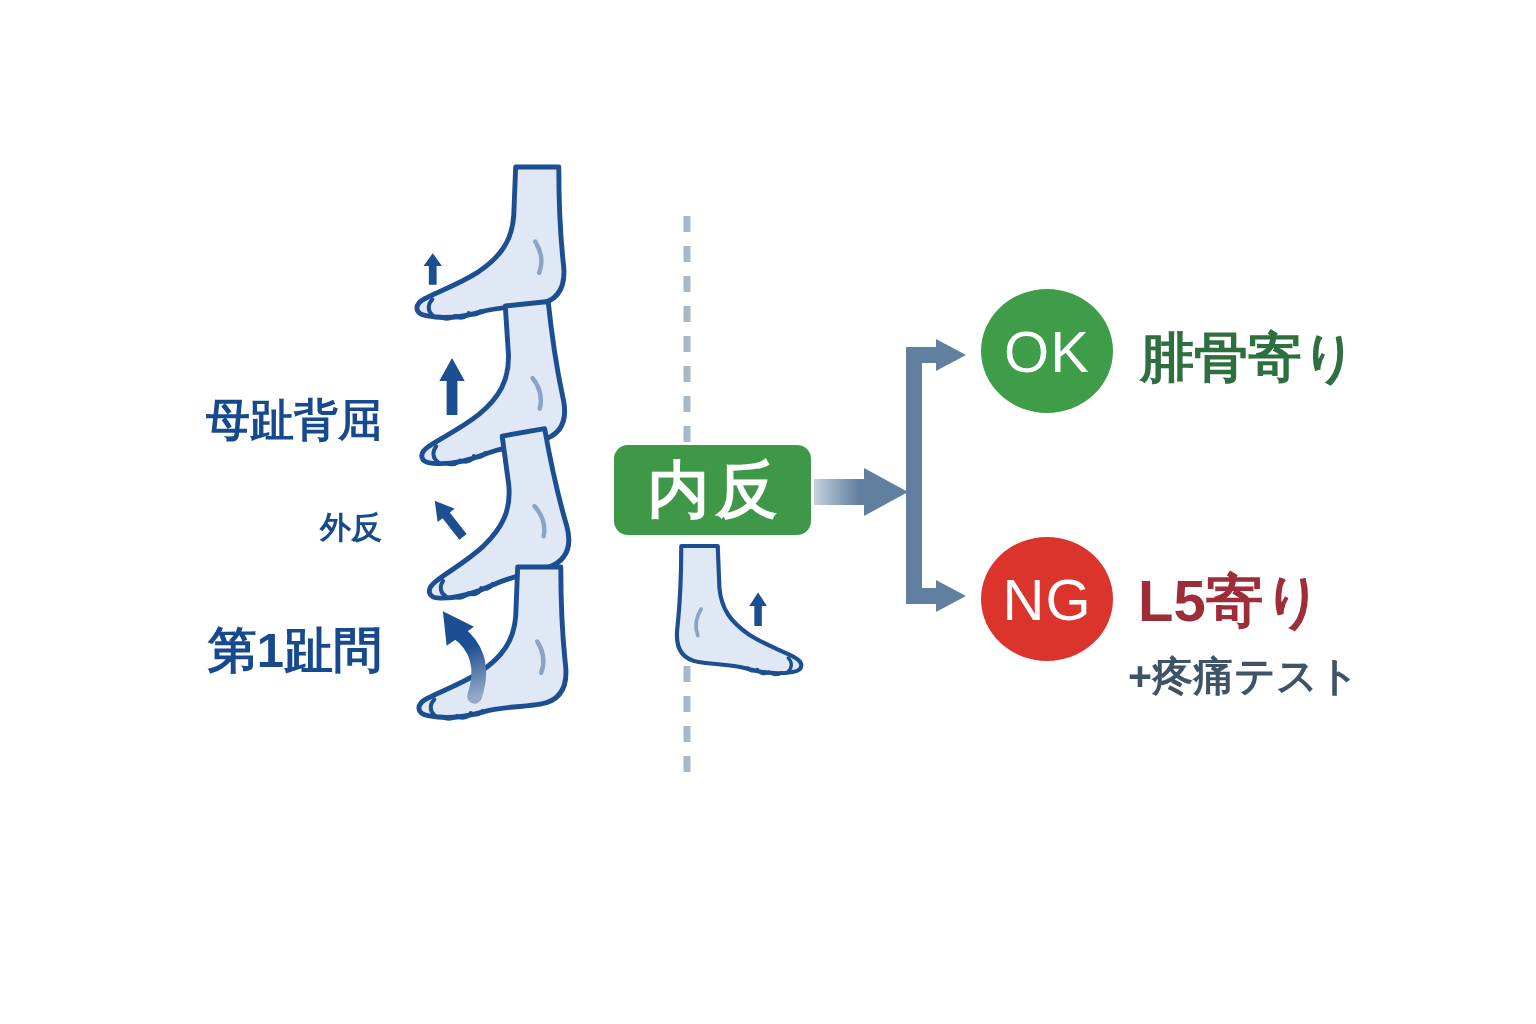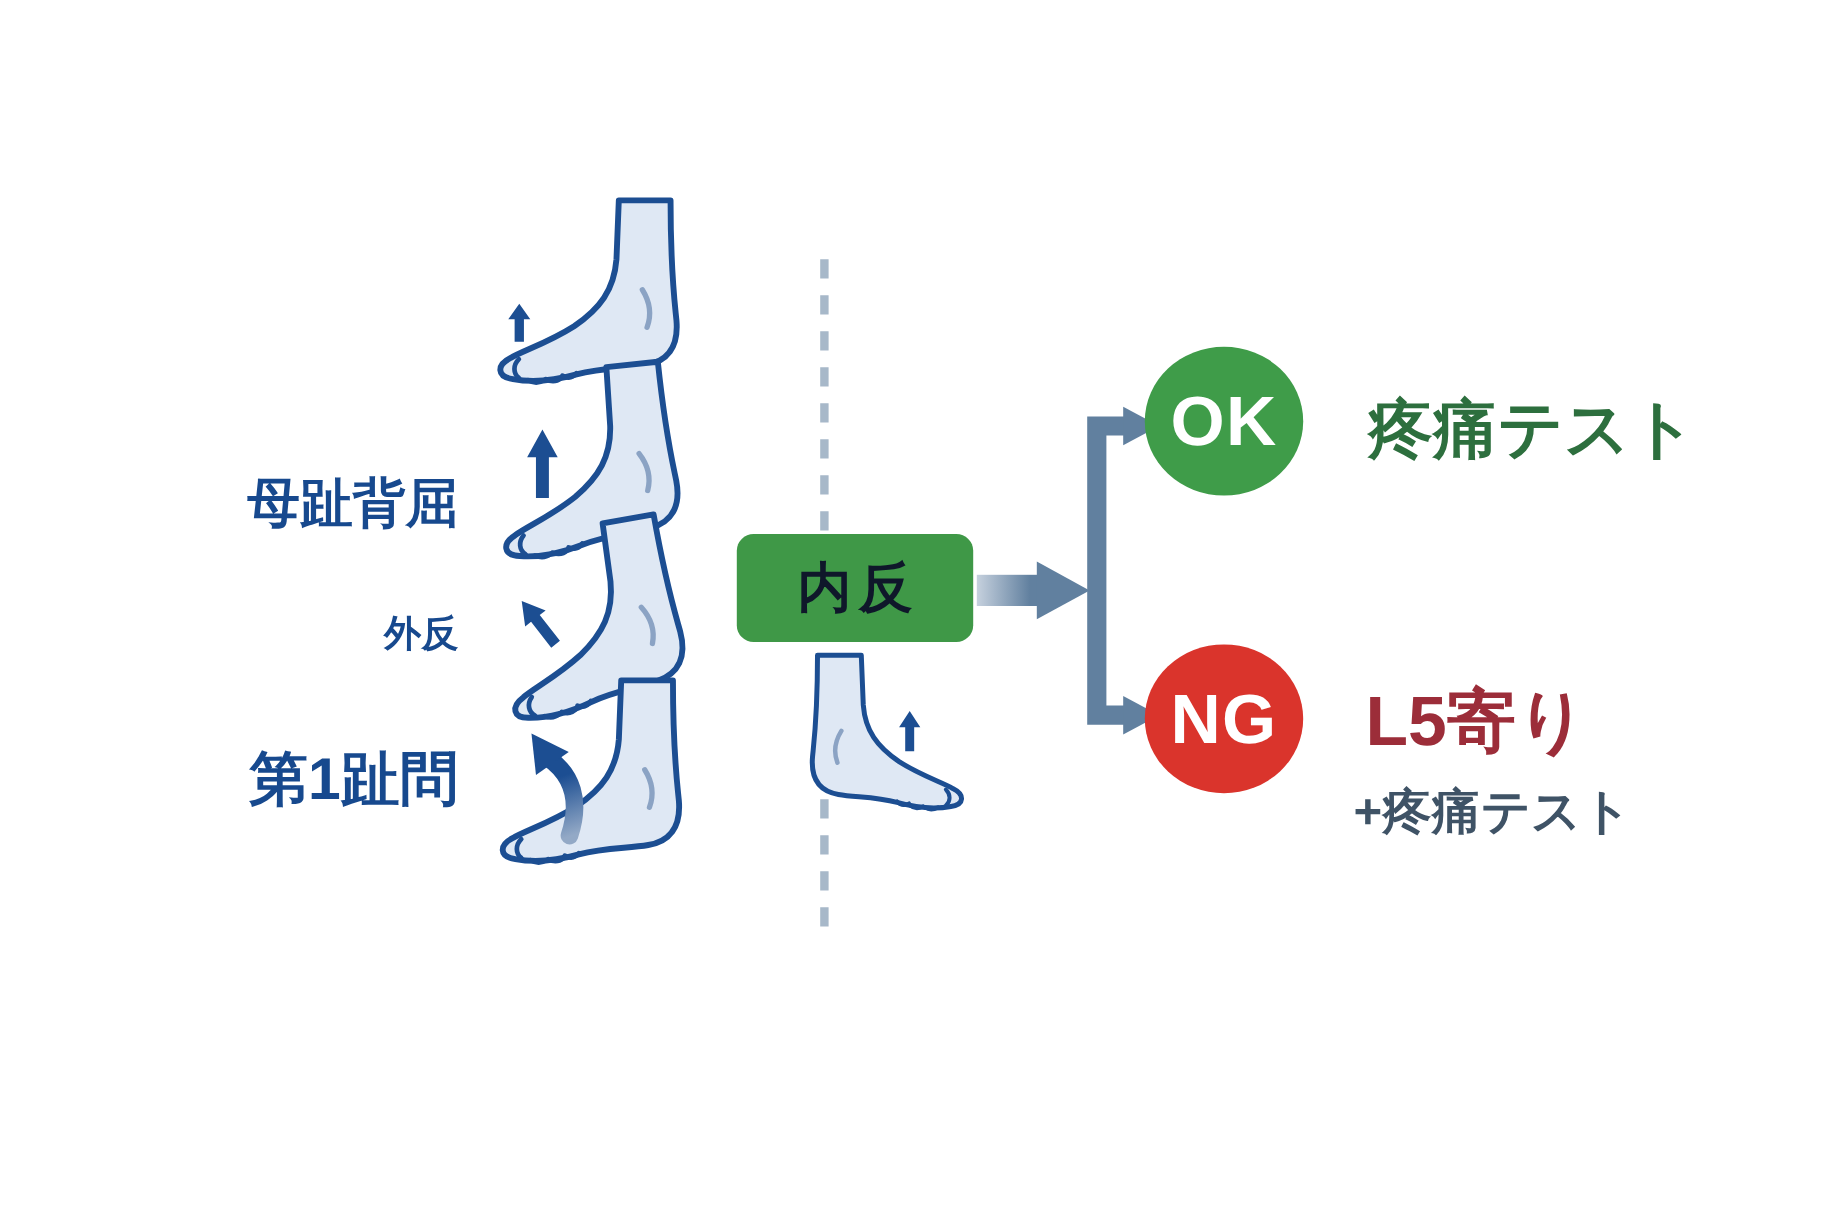--- a/index.html
+++ b/index.html
@@ -9,25 +9,25 @@
     --ok-text:#2D6F3E; --ng-red:#DA342C; --ng-text:#9C2D39; --pain-text:#3F5366;
   }
   html,body{margin:0;padding:0;background:#fff;}
   body{font-family:"Liberation Sans",sans-serif;}
   .canvas{position:relative;width:1536px;height:1024px;background:#fff;overflow:hidden;}
   .abs{position:absolute;}
   .row-label{position:absolute;width:250px;text-align:right;color:var(--label-blue);
     font-weight:700;line-height:1.05;white-space:nowrap;}
   .flow-box{position:absolute;left:614px;top:445px;width:197px;height:90px;
     background:var(--box-green);border-radius:14px;display:flex;align-items:center;
-    justify-content:center;color:#0f172a;font-size:45px;font-weight:700;letter-spacing:6px;
+    justify-content:center;color:#ffffff;font-size:62px;font-weight:700;letter-spacing:6px;
     padding-left:6px;box-sizing:border-box;z-index:3;}
-  .badge{position:absolute;left:954px;width:132px;height:124px;border-radius:50%;
+  .badge{position:absolute;left:981px;width:132px;height:124px;border-radius:50%;
     display:flex;align-items:center;justify-content:center;color:#fff;
-    font-size:58px;font-weight:700;letter-spacing:1px;z-index:3;}
+    font-size:58px;font-weight:400;letter-spacing:1px;z-index:3;}
   .badge-ok{top:289px;background:var(--ok-green);}
   .badge-ng{top:537px;background:var(--ng-red);}
   .ok-label{position:absolute;left:1140px;top:322px;font-size:54px;font-weight:700;
     color:var(--ok-text);white-space:nowrap;}
   .ng-label{position:absolute;left:1138px;top:563px;font-size:58px;font-weight:700;
     color:var(--ng-text);white-space:nowrap;}
   .ng-note{position:absolute;left:1128px;top:649px;font-size:41px;font-weight:700;
     color:var(--pain-text);white-space:nowrap;text-align:right;}
   .f-foot{fill:var(--foot-fill);stroke:var(--outline-blue);stroke-width:5;stroke-linejoin:round;}
   .f-toe{fill:none;stroke:var(--outline-blue);stroke-width:4;stroke-linecap:round;}
@@ -118,19 +118,19 @@
     <g>
       <rect x="4" y="154" width="52" height="26" fill="url(#flowGrad)"></rect>
       <polygon class="slate" points="54,143 98,167 54,191"></polygon>
     </g>
     <path class="slate-stroke" d="M128 30 L104 30 L104 271 L128 271"></path>
     <polygon class="slate" points="126,14 156,30 126,46"></polygon>
     <polygon class="slate" points="126,255 156,271 126,287"></polygon>
   </svg>
 
   <div class="badge badge-ok">OK</div>
-  <div class="ok-label">疼痛テスト</div>
+  <div class="ok-label">腓骨寄り</div>
 
   <div class="badge badge-ng">NG</div>
   <div class="ng-label">L5寄り</div>
   <div class="ng-note">+疼痛テスト</div>
 
 </div>
 
 </body></html>

